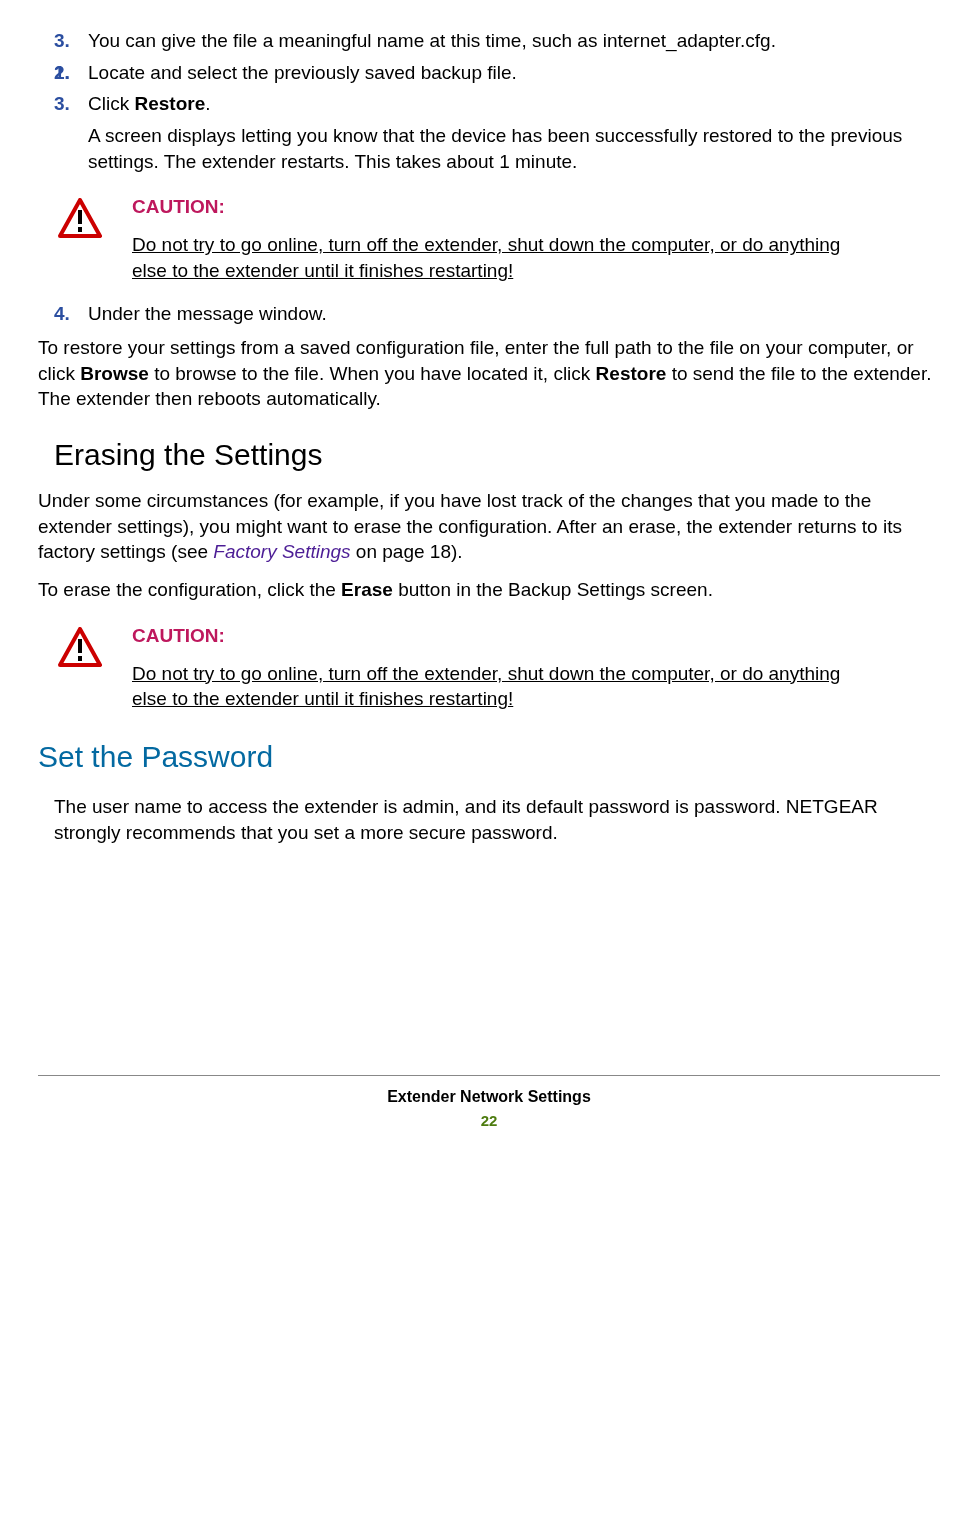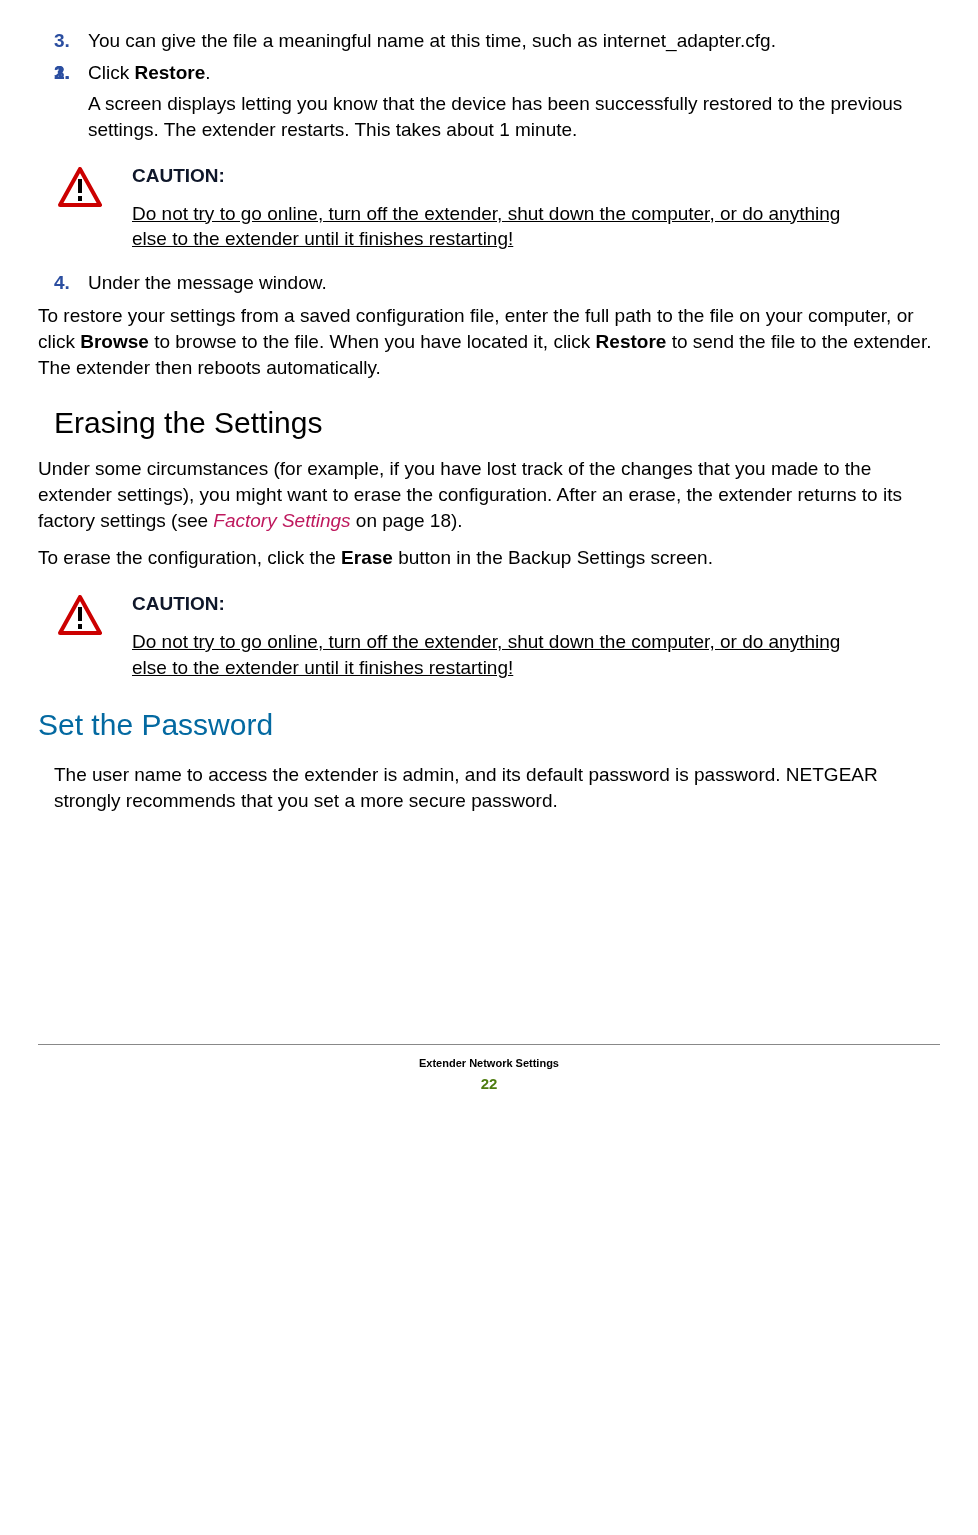--- a/index.html
+++ b/index.html
@@ -73,43 +73,43 @@
   }
   .caution-icon {
     flex: 0 0 auto;
     margin-right: 30px;
     margin-top: 2px;
   }
   .caution-text {
     flex: 1;
   }
   .caution-label {
-    color: #0f172a;
+    color: #be185d;
     font-weight: bold;
     font-size: 19px;
     margin-bottom: 14px;
   }
   .caution-body {
     line-height: 1.35;
     padding-right: 60px;
     text-decoration: underline;
   }
   .link-ital {
     font-style: italic;
-    color: #be185d;
+    color: #4c1d95;
   }
   .footer {
     margin-top: 230px;
     border-top: 1px solid #888;
     padding-top: 12px;
     text-align: center;
   }
   .footer-title {
     font-weight: bold;
-    font-size: 11px;
+    font-size: 16px;
   }
   .footer-page {
     color: #4d7c0f;
     font-weight: bold;
     font-size: 15px;
     margin-top: 6px;
   }
   b { font-weight: bold; }
 </style>
 </head>
@@ -126,20 +126,21 @@
       </li>
     </ol>
 
 
     <ol class="numbered">
       <li>
         <span class="num">1.</span>
       </li>
       <li>
         <span class="num">2.</span>
+        <span>Locate and select the previously saved backup file.</span>
       </li>
       <li>
         <span class="num">3.</span>
         <span>
           <span>Click </span><b>Restore</b><span>.</span>
         </span>
         <div class="para-after">A screen displays letting you know that the device has been successfully restored to the previous settings. The extender restarts. This takes about 1 minute.</div>
       </li>
     </ol>
 

